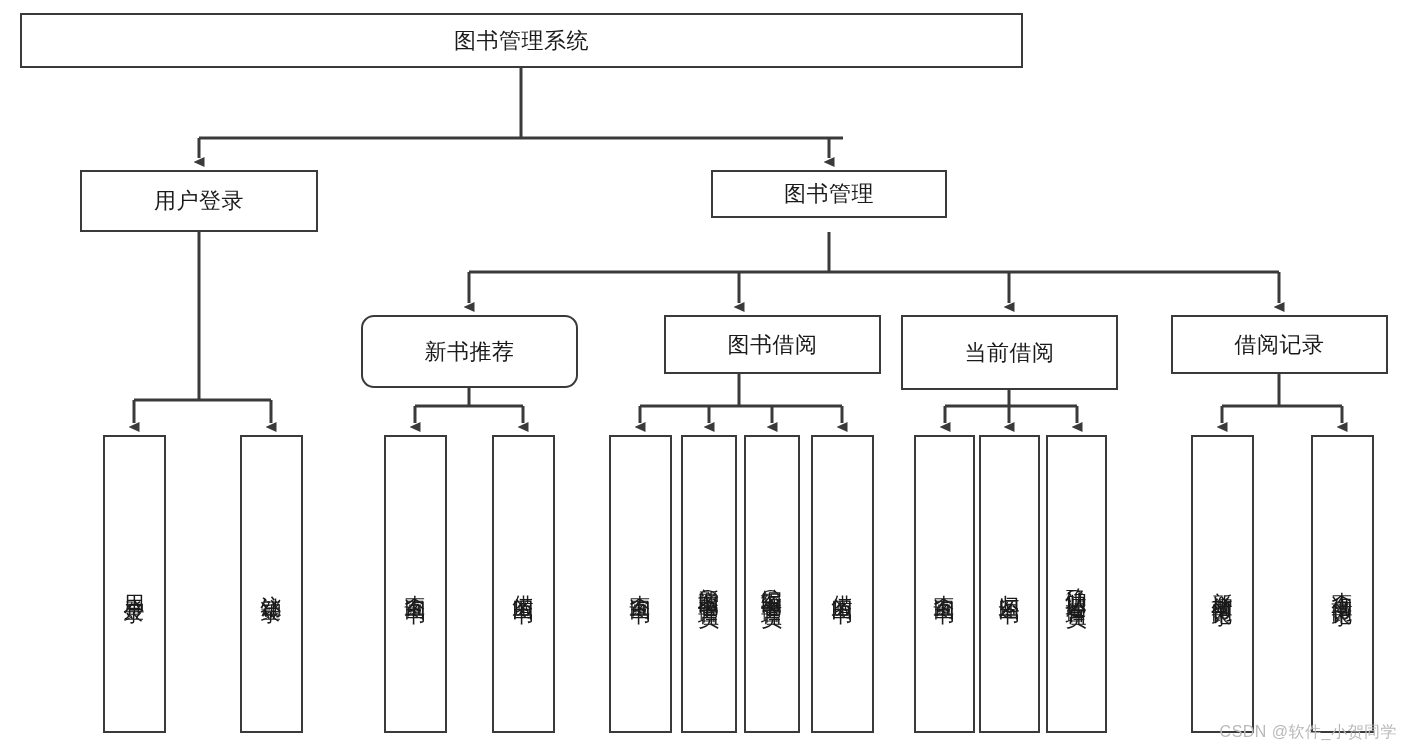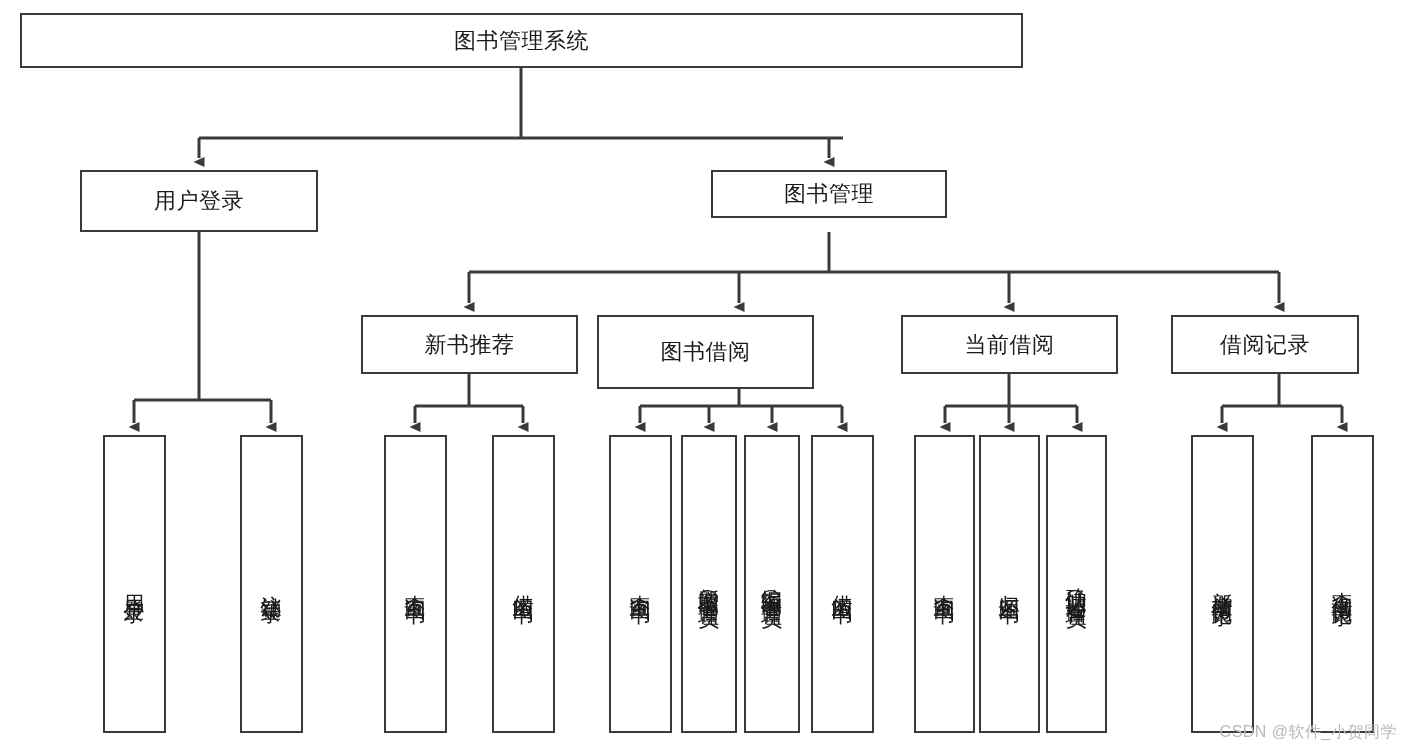--- a/index.html
+++ b/index.html
@@ -121,30 +121,30 @@
     <span>图书管理系统</span>
   </div>
 
   <div class="node horiz" style="left:80px; top:170px; width:238px; height:62px;">
     <span>用户登录</span>
   </div>
   <div class="node horiz" style="left:711px; top:170px; width:236px; height:48px;">
     <span>图书管理</span>
   </div>
 
-  <div class="node horiz" style="left:361px; top:315px; width:217px; height:59px;">
+  <div class="node horiz" style="left:361px; top:315px; width:217px; height:73px;border-radius:13px;">
     <span>新书推荐</span>
   </div>
-  <div class="node horiz" style="left:597px; top:315px; width:217px; height:74px;">
+  <div class="node horiz" style="left:664px; top:315px; width:217px; height:59px;">
     <span>图书借阅</span>
   </div>
-  <div class="node horiz" style="left:901px; top:315px; width:217px; height:59px;">
+  <div class="node horiz" style="left:901px; top:315px; width:217px; height:75px;">
     <span>当前借阅</span>
   </div>
-  <div class="node horiz" style="left:1171px; top:315px; width:188px; height:59px;">
+  <div class="node horiz" style="left:1171px; top:315px; width:217px; height:59px;">
     <span>借阅记录</span>
   </div>
 
   <div class="node vert" style="left:103px; top:435px; width:63px; height:298px;">
     <span class="vtext">用户登录</span>
   </div>
   <div class="node vert" style="left:240px; top:435px; width:63px; height:298px;">
     <span class="vtext">注销登录</span>
   </div>
 

